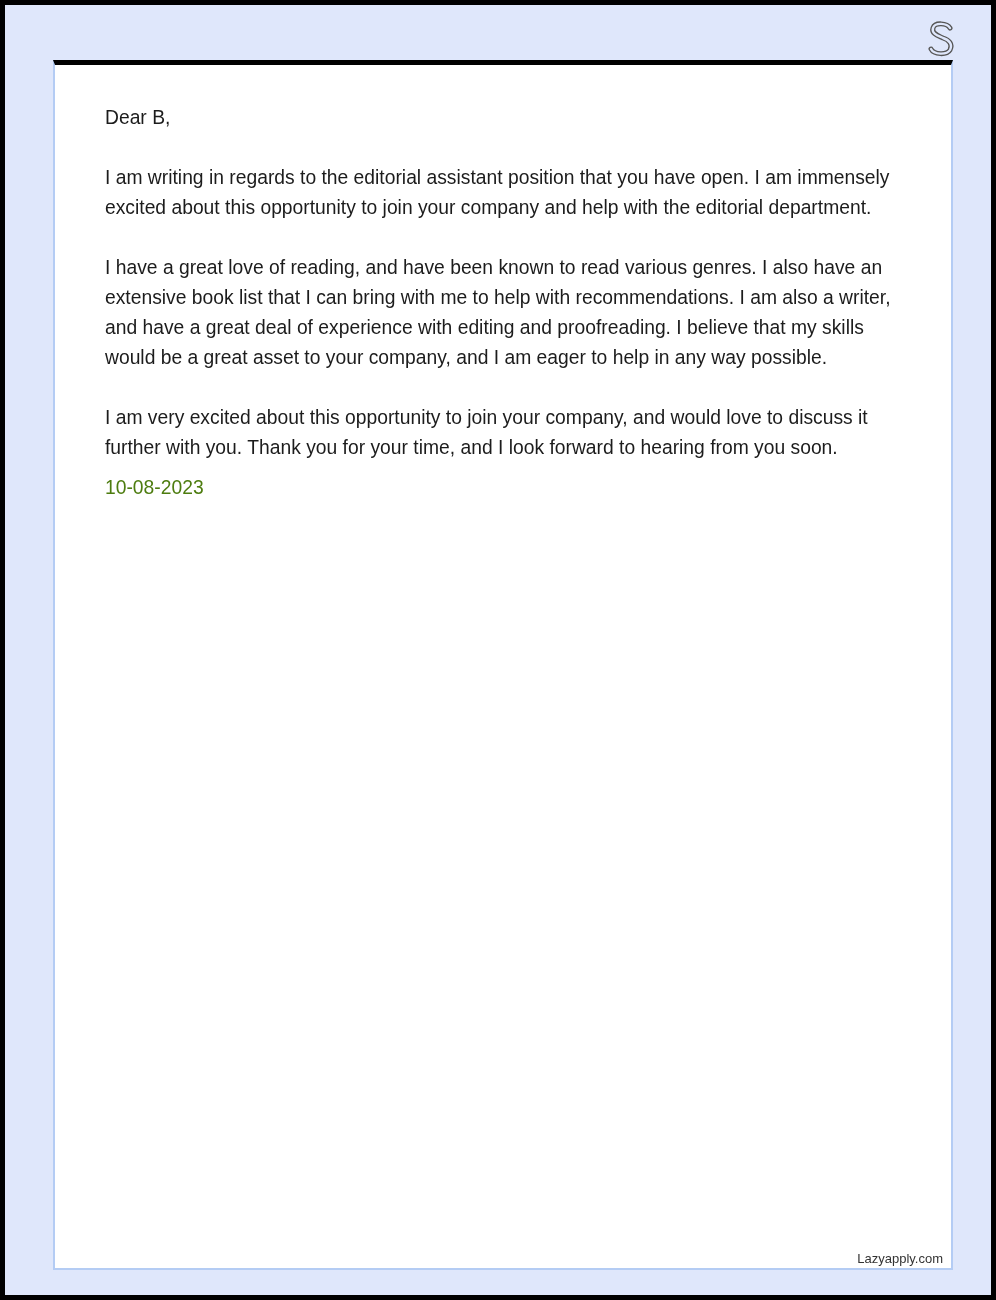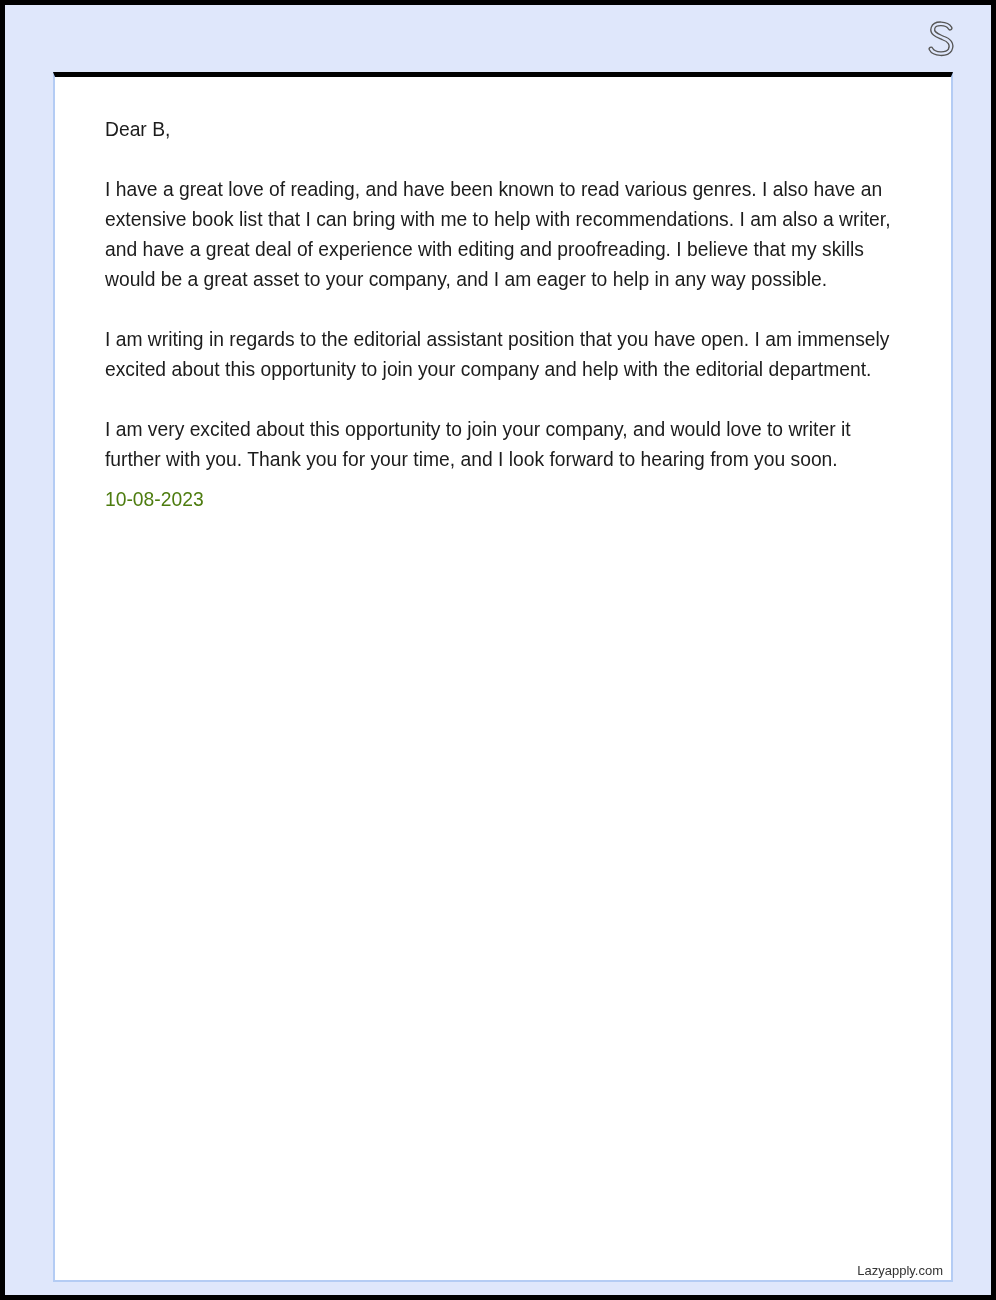--- a/index.html
+++ b/index.html
@@ -23,21 +23,20 @@
     }
     .page {
       position: absolute;
       left: 48px; top: 55px;
       width: 896px; height: 1203px;
       background: #fff;
       border-top: 5px solid #000;
       border-left: 2px solid #b4ccf4;
       border-right: 2px solid #b4ccf4;
       border-bottom: 2px solid #b4ccf4;
-      margin-top: 12px;
     }
     .content {
       position: absolute;
       left: 50px; top: 38px;
       width: 800px;
       font-size: 19.3px;
       line-height: 30px;
       color: #1c1c1c;
     }
     .content p { margin: 0 0 30px 0; }
@@ -55,20 +54,20 @@
 
 <div class="frame">
   <svg class="logo" viewBox="0 0 36 46">
     <path d="M27 13 C24 8, 12 7, 10 13 C8 19, 16 21, 20 23 C26 25, 30 29, 27 35 C24 40, 11 40, 8 34" fill="none" stroke="#555" stroke-width="5" stroke-linecap="round"></path>
     <path d="M27 13 C24 8, 12 7, 10 13 C8 19, 16 21, 20 23 C26 25, 30 29, 27 35 C24 40, 11 40, 8 34" fill="none" stroke="#dfe7fb" stroke-width="2.4" stroke-linecap="round"></path>
   </svg>
 
   <div class="page">
     <div class="content">
       <p>Dear B,</p>
+      <p>I am writing in regards to the editorial assistant position that you have open. I am immensely excited about this opportunity to join your company and help with the editorial department.</p>
       <p>I have a great love of reading, and have been known to read various genres. I also have an extensive book list that I can bring with me to help with recommendations. I am also a writer, and have a great deal of experience with editing and proofreading. I believe that my skills would be a great asset to your company, and I am eager to help in any way possible.</p>
-      <p>I am writing in regards to the editorial assistant position that you have open. I am immensely excited about this opportunity to join your company and help with the editorial department.</p>
-      <p class="last">I am very excited about this opportunity to join your company, and would love to writer it further with you. Thank you for your time, and I look forward to hearing from you soon.</p>
+      <p class="last">I am very excited about this opportunity to join your company, and would love to discuss it further with you. Thank you for your time, and I look forward to hearing from you soon.</p>
       <div class="date">10-08-2023</div>
     </div>
     <div class="footer">Lazyapply.com</div>
   </div>
 </div>
 
 </body></html>

